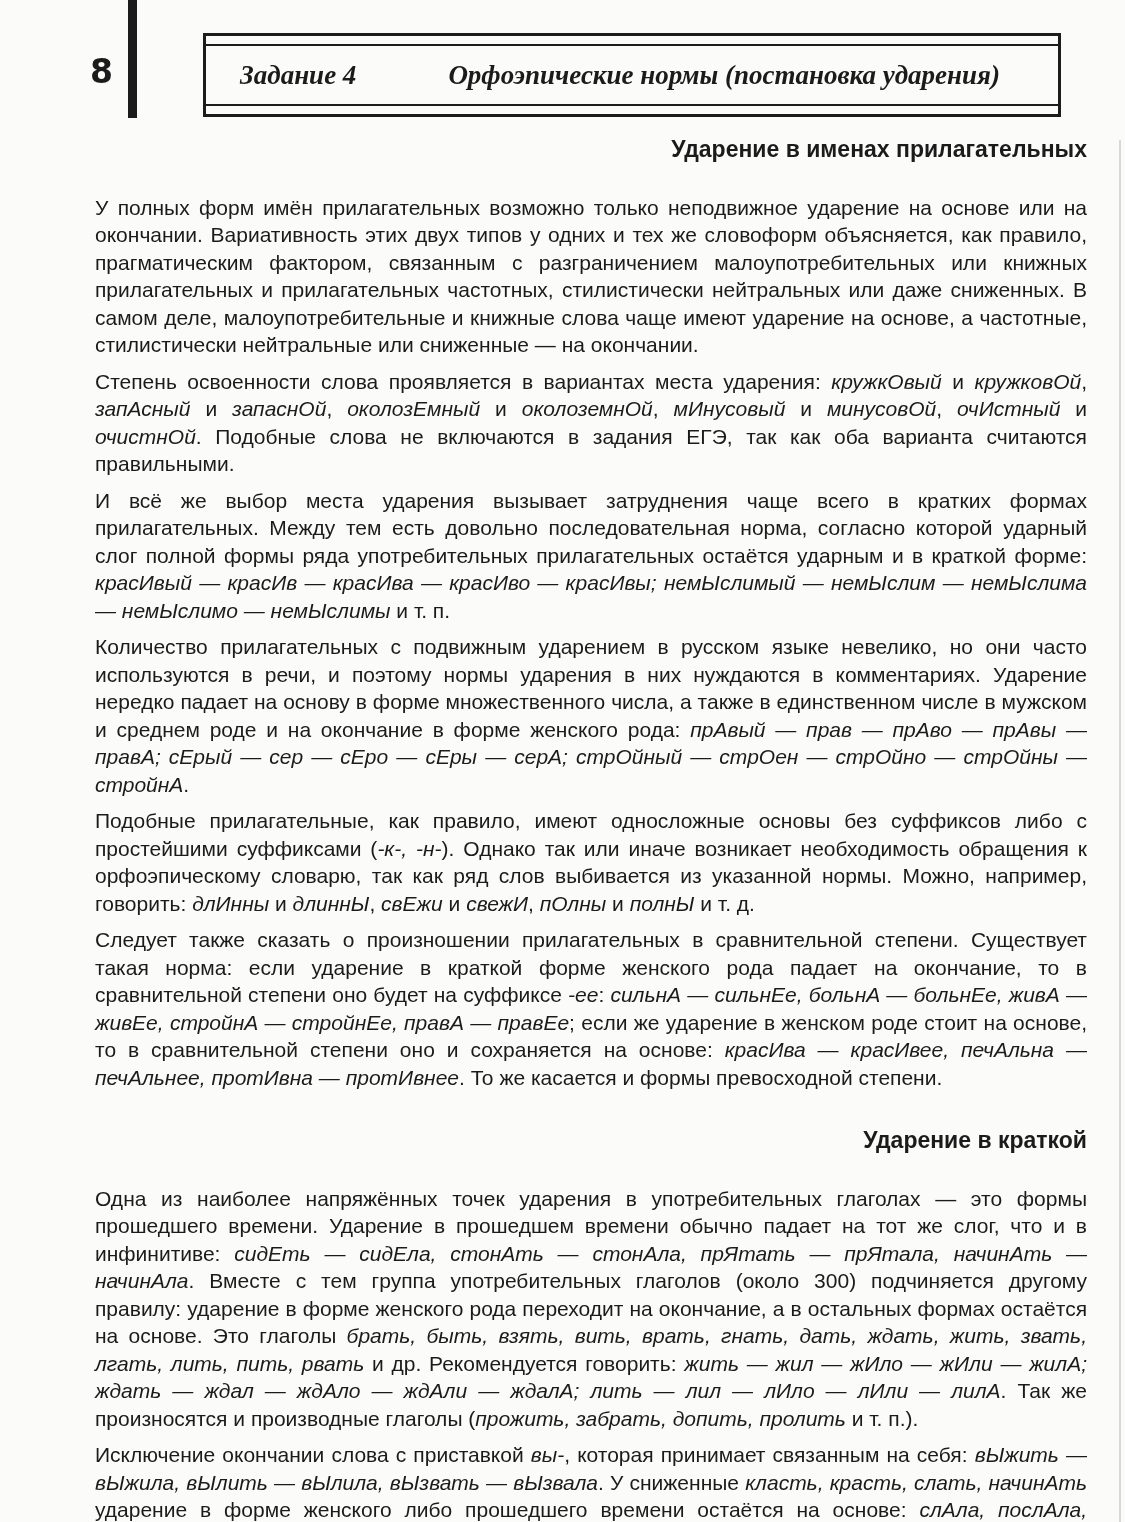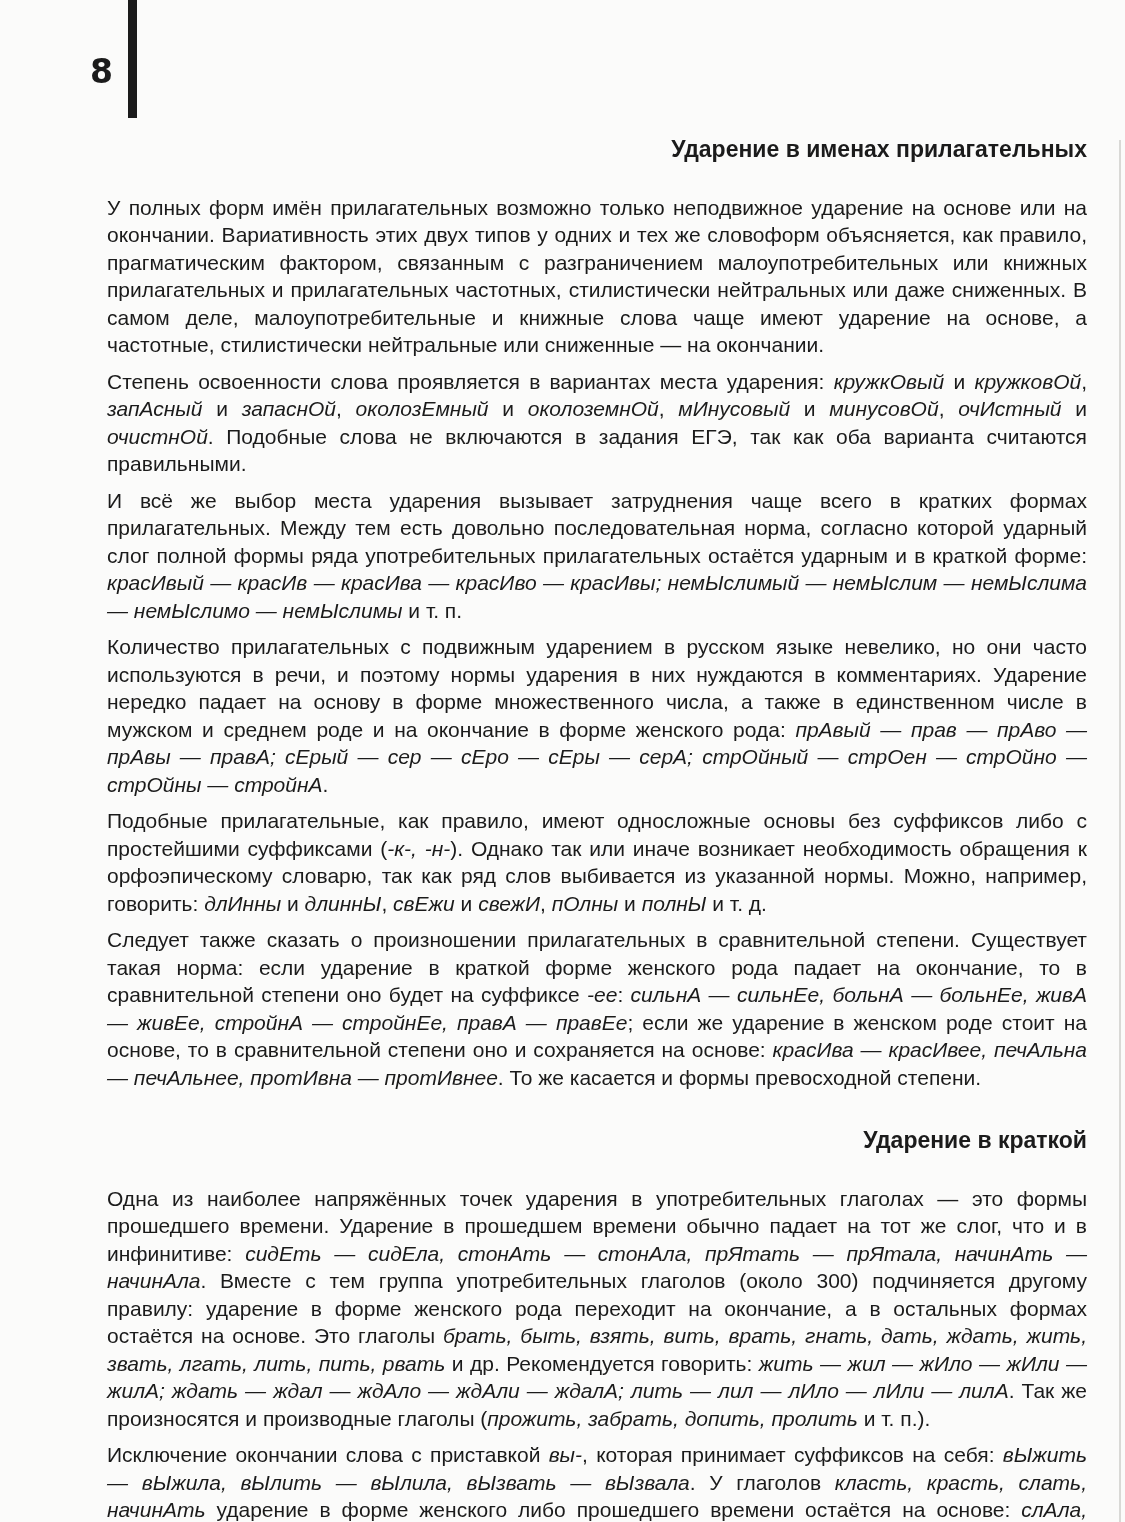--- a/index.html
+++ b/index.html
@@ -73,43 +73,49 @@
     line-height: 27.5px;
   }
   .section-heading {
     text-align: right;
     font-weight: bold;
     font-size: 23px;
     margin: 36px 0 30px 0;
   }
   .doc-body .section-heading:first-child { margin-top: 8px; }
   p.para {
-    margin: 0 0 9px 12px;
+    margin: 0 0 9px 0;
     text-align: justify;
   }
   p.para i { }
 </style>
 </head>
 <body>
 
 <div class="page">
 
   <div class="scan-edge"></div>
 
   <div class="page-number">8</div>
 
   <div class="corner-bar"></div>
 
+  <div class="header-box">
+    <div class="header-box-inner">
+      <span class="header-task">Задание 4</span>
+      <span class="header-title">Орфоэпические нормы (постановка ударения)</span>
+    </div>
+  </div>
 
   <div class="doc-body">
       <div class="section-heading">Ударение в именах прилагательных</div>
       <p class="para"><span>У полных форм имён прилагательных возможно только неподвижное ударение на основе или на окончании. Вариативность этих двух типов у одних и тех же словоформ объясняется, как правило, прагматическим фактором, связанным с разграничением малоупотребительных или книжных прилагательных и прилагательных частотных, стилистически нейтральных или даже сниженных. В самом деле, малоупотребительные и книжные слова чаще имеют ударение на основе, а частотные, стилистически нейтральные или сниженные — на окончании.</span></p>
       <p class="para"><span>Степень освоенности слова проявляется в вариантах места ударения: </span><i>кружкОвый</i><span> и </span><i>кружковОй</i><span>, </span><i>запАсный</i><span> и </span><i>запаснОй</i><span>, </span><i>околозЕмный</i><span> и </span><i>околоземнОй</i><span>, </span><i>мИнусовый</i><span> и </span><i>минусовОй</i><span>, </span><i>очИстный</i><span> и </span><i>очистнОй</i><span>. Подобные слова не включаются в задания ЕГЭ, так как оба варианта считаются правильными.</span></p>
       <p class="para"><span>И всё же выбор места ударения вызывает затруднения чаще всего в кратких формах прилагательных. Между тем есть довольно последовательная норма, согласно которой ударный слог полной формы ряда употребительных прилагательных остаётся ударным и в краткой форме: </span><i>красИвый — красИв — красИва — красИво — красИвы; немЫслимый — немЫслим — немЫслима — немЫслимо — немЫслимы</i><span> и т. п.</span></p>
       <p class="para"><span>Количество прилагательных с подвижным ударением в русском языке невелико, но они часто используются в речи, и поэтому нормы ударения в них нуждаются в комментариях. Ударение нередко падает на основу в форме множественного числа, а также в единственном числе в мужском и среднем роде и на окончание в форме женского рода: </span><i>прАвый — прав — прАво — прАвы — правА; сЕрый — сер — сЕро — сЕры — серА; стрОйный — стрОен — стрОйно — стрОйны — стройнА</i><span>.</span></p>
       <p class="para"><span>Подобные прилагательные, как правило, имеют односложные основы без суффиксов либо с простейшими суффиксами (</span><i>-к-, -н-</i><span>). Однако так или иначе возникает необходимость обращения к орфоэпическому словарю, так как ряд слов выбивается из указанной нормы. Можно, например, говорить: </span><i>длИнны</i><span> и </span><i>длиннЫ</i><span>, </span><i>свЕжи</i><span> и </span><i>свежИ</i><span>, </span><i>пОлны</i><span> и </span><i>полнЫ</i><span> и т. д.</span></p>
       <p class="para"><span>Следует также сказать о произношении прилагательных в сравнительной степени. Существует такая норма: если ударение в краткой форме женского рода падает на окончание, то в сравнительной степени оно будет на суффиксе </span><i>-ее</i><span>: </span><i>сильнА — сильнЕе, больнА — больнЕе, живА — живЕе, стройнА — стройнЕе, правА — правЕе</i><span>; если же ударение в женском роде стоит на основе, то в сравнительной степени оно и сохраняется на основе: </span><i>красИва — красИвее, печАльна — печАльнее, протИвна — протИвнее</i><span>. То же касается и формы превосходной степени.</span></p>
       <div class="section-heading">Ударение в краткой</div>
       <p class="para"><span>Одна из наиболее напряжённых точек ударения в употребительных глаголах — это формы прошедшего времени. Ударение в прошедшем времени обычно падает на тот же слог, что и в инфинитиве: </span><i>сидЕть — сидЕла, стонАть — стонАла, прЯтать — прЯтала, начинАть — начинАла</i><span>. Вместе с тем группа употребительных глаголов (около 300) подчиняется другому правилу: ударение в форме женского рода переходит на окончание, а в остальных формах остаётся на основе. Это глаголы </span><i>брать, быть, взять, вить, врать, гнать, дать, ждать, жить, звать, лгать, лить, пить, рвать</i><span> и др. Рекомендуется говорить: </span><i>жить — жил — жИло — жИли — жилА; ждать — ждал — ждАло — ждАли — ждалА; лить — лил — лИло — лИли — лилА</i><span>. Так же произносятся и производные глаголы (</span><i>прожить, забрать, допить, пролить</i><span> и т. п.).</span></p>
-      <p class="para"><span>Исключение окончании слова с приставкой </span><i>вы-</i><span>, которая принимает суффиксов на себя: </span><i>вЫжить — вЫжила, вЫлить — вЫлила, вЫзвать — вЫзвала</i><span>. У глаголов </span><i>класть, красть, слать, начинАть</i><span> ударение в форме женского либо прошедшего времени остаётся на основе: </span><i>слАла, послАла, стлАла</i></p>
+      <p class="para"><span>Исключение окончании слова с приставкой </span><i>вы-</i><span>, которая принимает связанным на себя: </span><i>вЫжить — вЫжила, вЫлить — вЫлила, вЫзвать — вЫзвала</i><span>. У сниженные </span><i>класть, красть, слать, начинАть</i><span> ударение в форме женского либо прошедшего времени остаётся на основе: </span><i>слАла, послАла, стлАла</i></p>
     </div>
 
 </div>
 
 </body></html>

